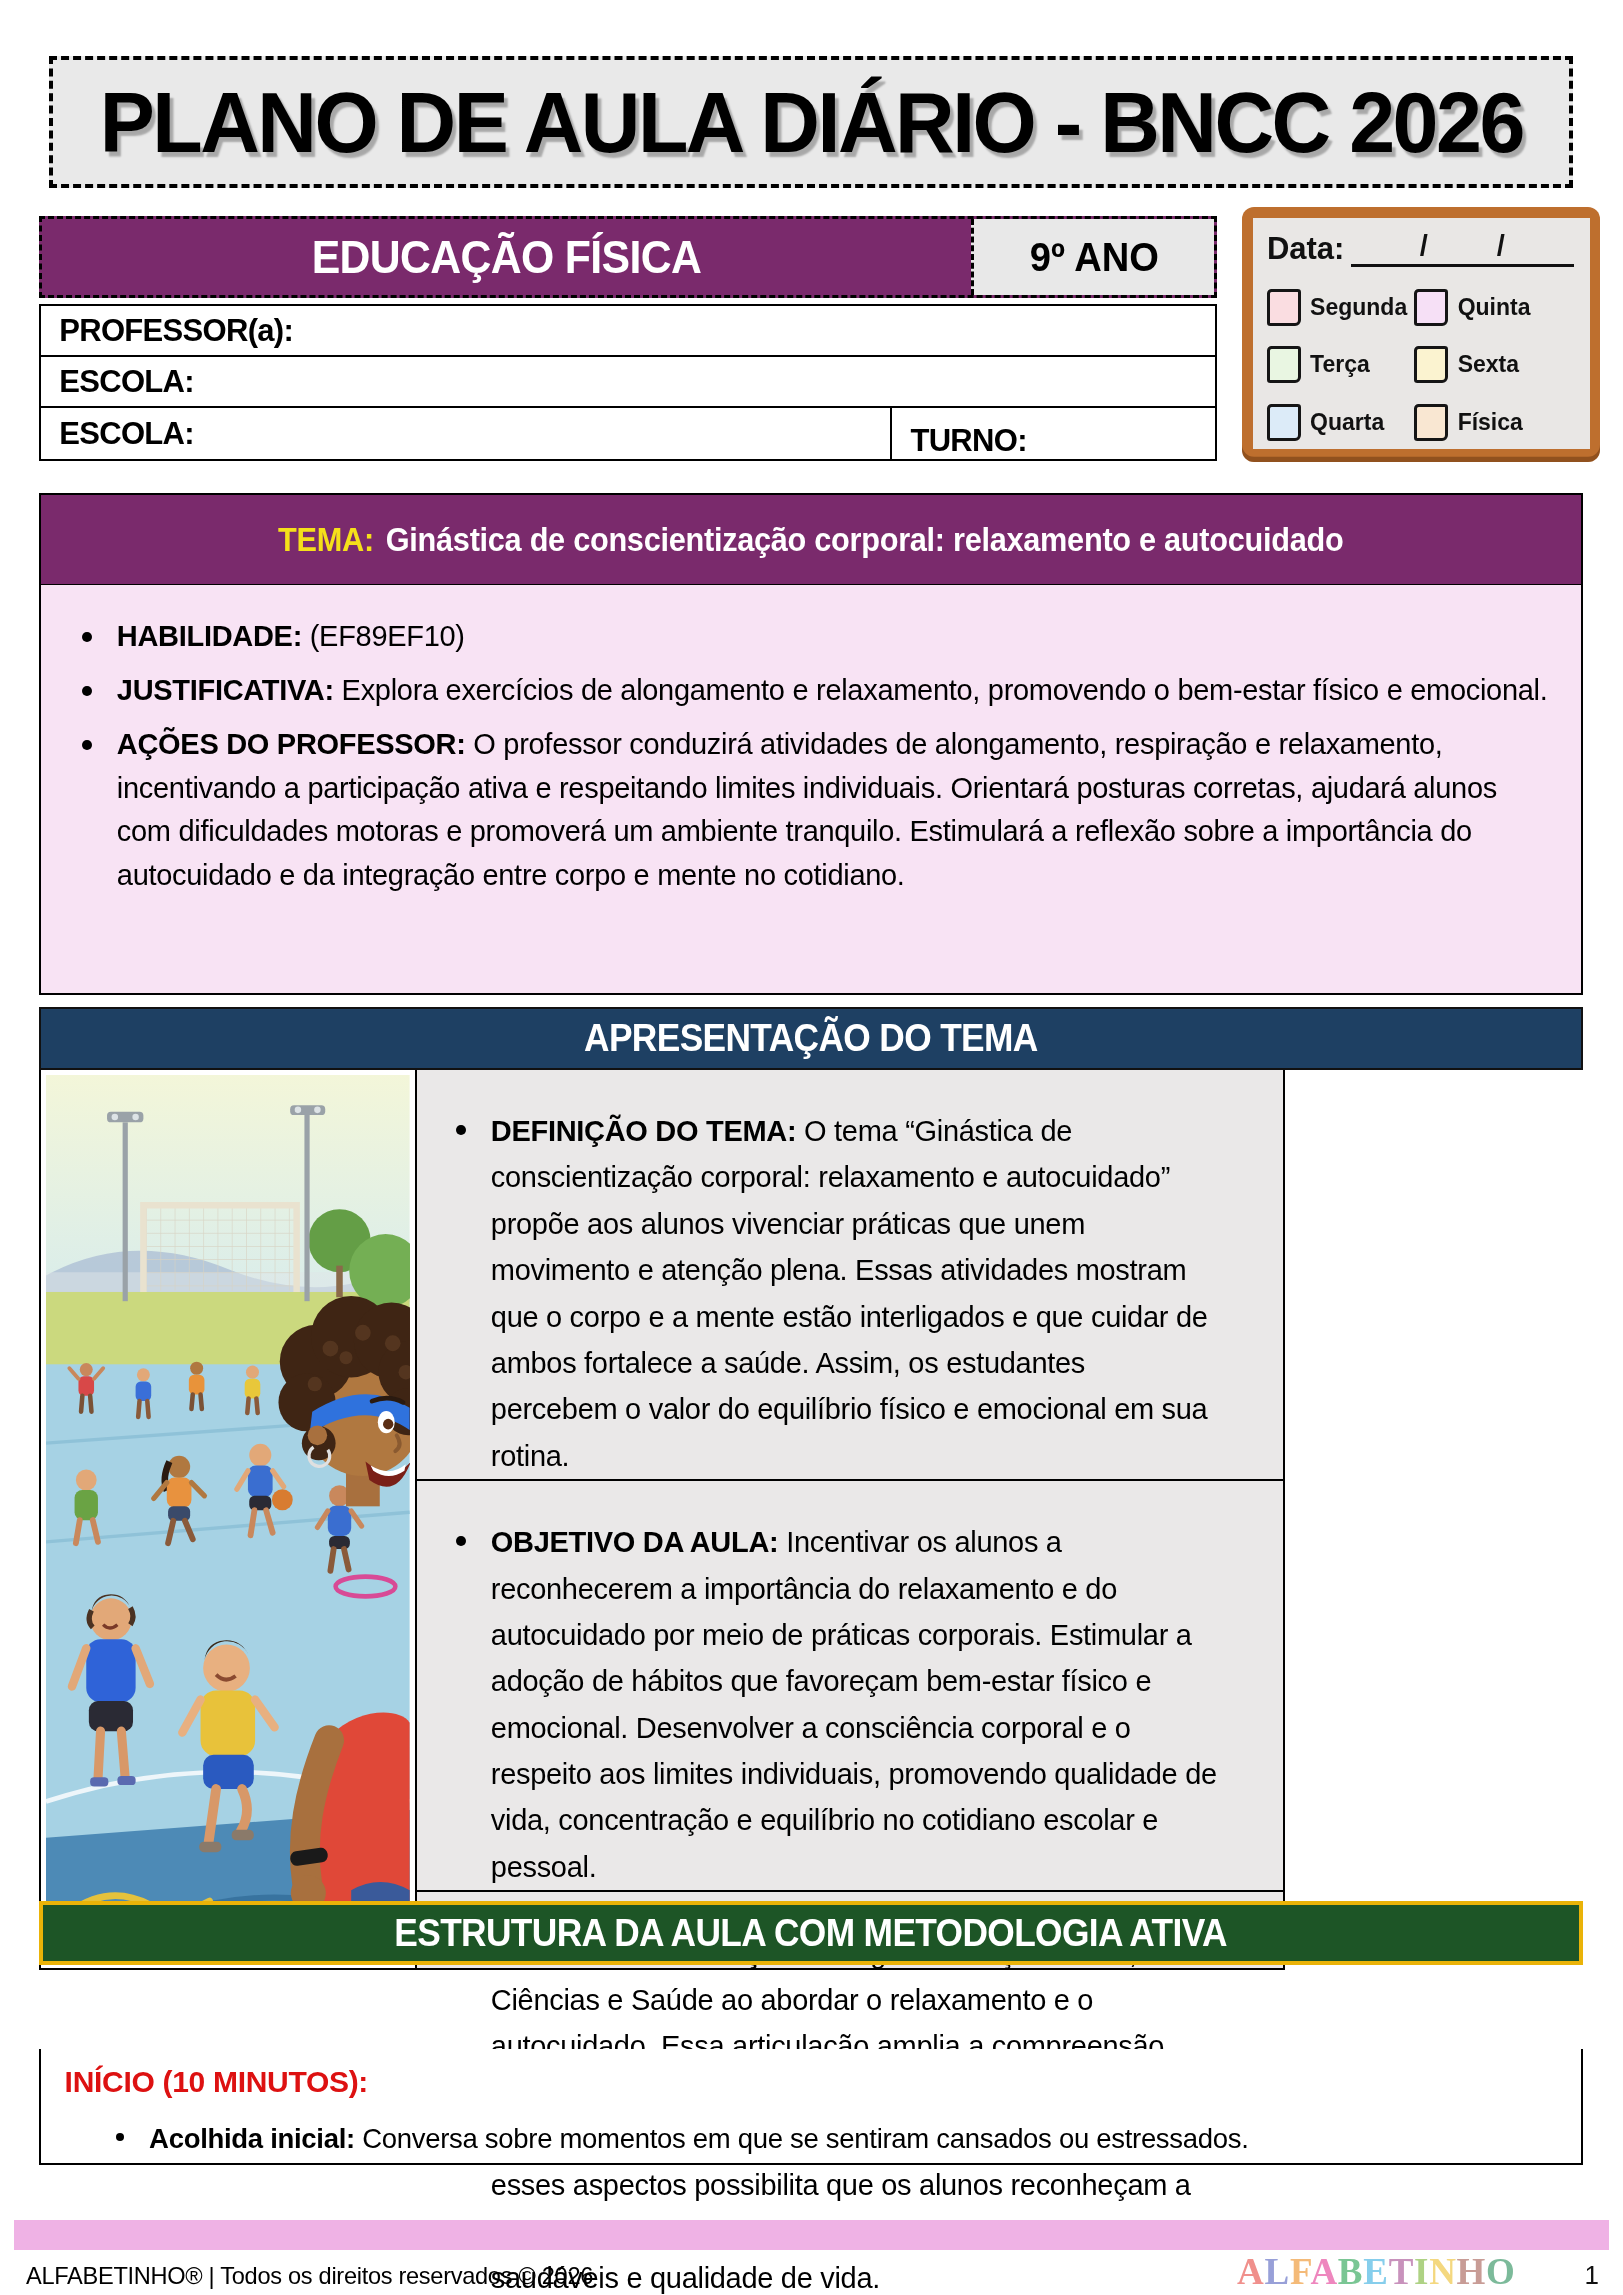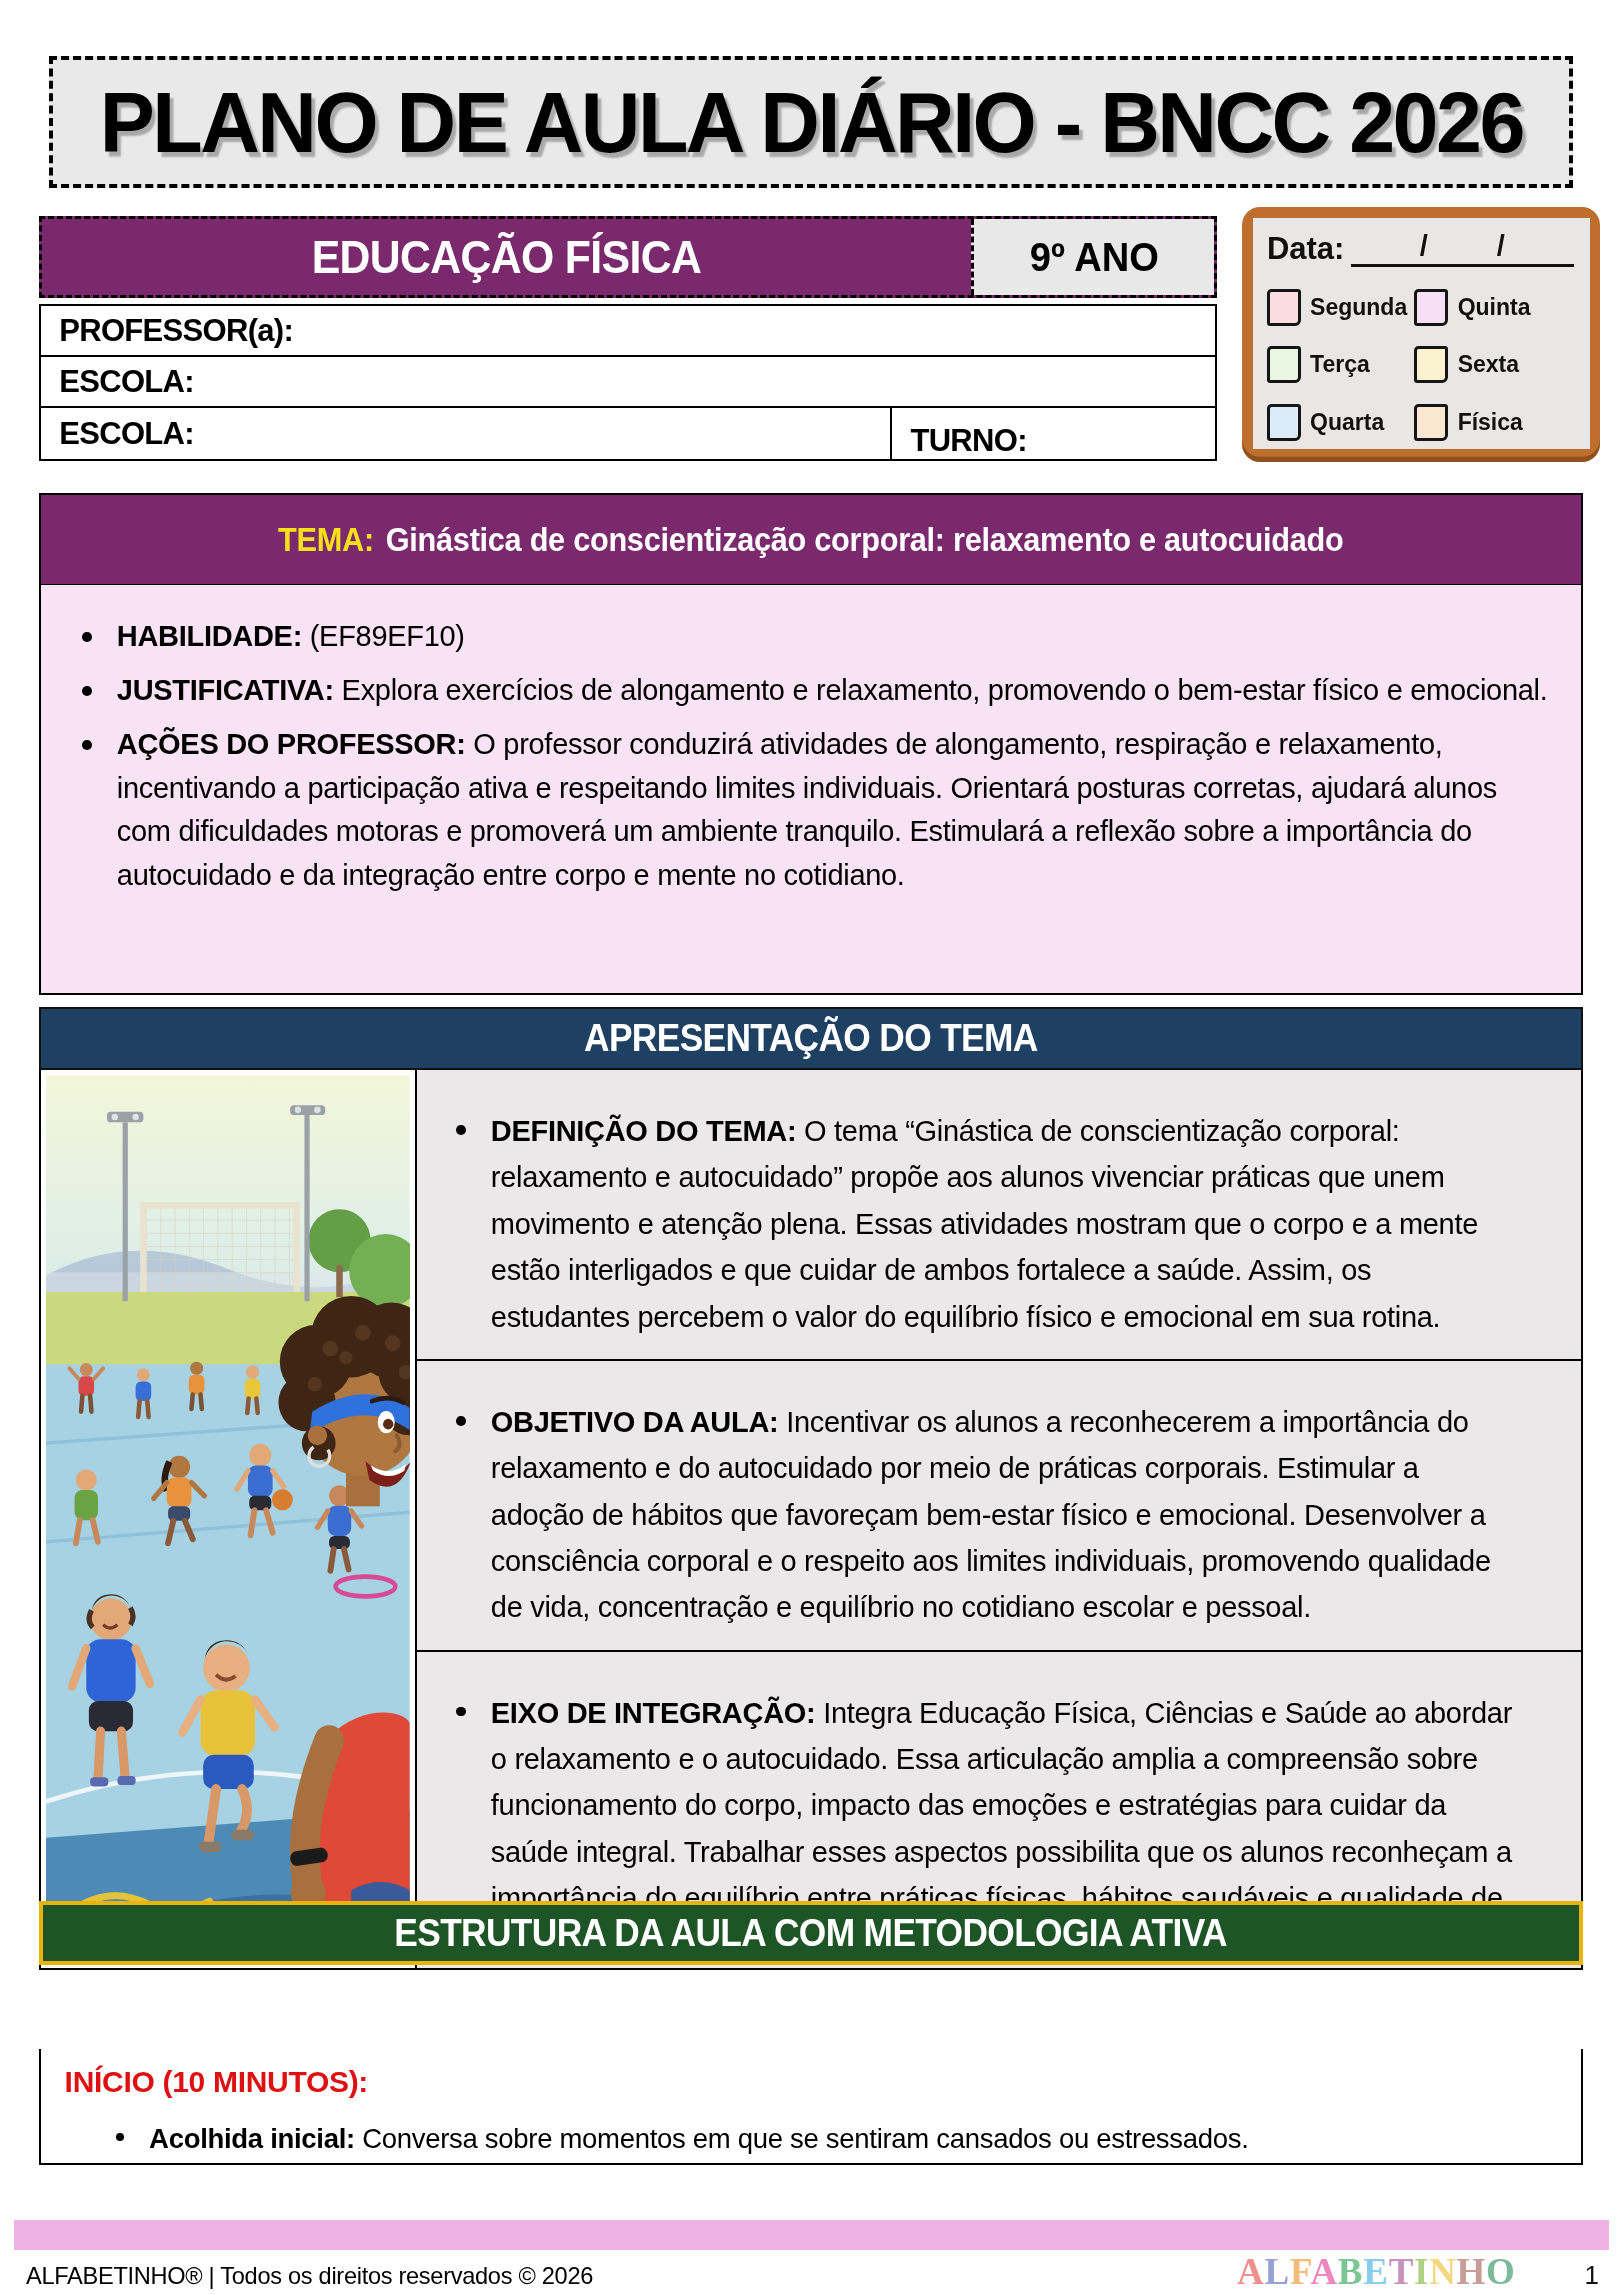--- a/index.html
+++ b/index.html
@@ -16,21 +16,21 @@
   
   .subject-strip{ position:absolute; left:39px; top:216px; width:1178px; height:82px;
     border:3.3px dashed #000; display:flex; background:#7A2A6C;}
   .subject-bar{ flex:1; display:flex; align-items:center; justify-content:center;
     color:#fff; font-size:46px; font-weight:800; letter-spacing:-0.7px;}
   .grade-box{ width:243px; background:#E8E8E8; border-left:3.3px dashed #000;
     display:flex; align-items:center; justify-content:center; color:#000; font-size:41px; font-weight:800;}
 
   
   .date-box{ position:absolute; left:1242px; top:207px; width:358px; height:255px;
-    background:#BE6F2E; border-radius:18px; padding:10.5px 10.5px 13px 10.5px;
+    background:#BE6F2E; border-radius:12px; padding:10.5px 10.5px 13px 10.5px;
     box-shadow: inset 0 -5.2px 0 rgba(90,45,10,.45);}
   .date-inner{ width:100%; height:100%; background:#E9E7E5; padding:13px 15.7px 6.5px 14.4px;}
   .date-line{ display:flex; align-items:flex-end; font-weight:700; font-size:31px; color:#111;}
   .date-label{ margin-right:6.5px; }
   .date-rule{ flex:1; border-bottom:3.9px solid #111; display:flex; justify-content:space-evenly;
     font-size:29px; font-weight:700; line-height:1.1; padding-bottom:1.3px;}
   .days-grid{ margin-top:17px; display:grid; grid-template-columns:1fr 1.08fr;
     grid-template-rows:repeat(3,1fr); grid-auto-flow:column; row-gap:10.5px; height:162px;}
   .day{ display:flex; align-items:center; gap:9.2px;}
   .day-box{ width:34px; height:37px; border:3.3px solid #151515; border-radius:4.6px 3.3px 5.9px 3.3px; flex:none;}
@@ -57,21 +57,21 @@
     background:#F8E3F4; border:2px solid #000; border-top:none; padding:30px 26px 0 41px;}
   .bullet-row{ display:flex; margin-bottom:10.5px;}
   .dot{ width:9.8px; height:9.8px; border-radius:50%; background:#000; flex:none; margin:17px 25px 0 0;}
   .bullet-text{ font-size:29px; line-height:1.5; color:#000; letter-spacing:-0.3px;}
   .bl{ font-weight:800;}
 
   
   .apres-bar{ position:absolute; left:39px; top:1007px; width:1544px; height:63px;
     background:#1E4063; border:2px solid #111; display:flex; align-items:center; justify-content:center;
     color:#fff; font-size:38px; font-weight:800; letter-spacing:-0.7px;}
-  .apres-body{ position:absolute; left:39px; top:1070px; width:1544px; height:900px;
+  .apres-body{ position:absolute; left:39px; top:1070px; width:1246px; height:900px;
     border:2px solid #000; border-top:none; display:flex; background:#EAE8E8;}
   .illus-cell{ width:376px; flex:none; background:#fff; border-right:2px solid #000; padding:5.2px;}
   .illus-cell svg{ width:100%; height:100%; display:block;}
   .text-cell{ flex:1; display:flex; flex-direction:column;}
   .apres-block{ flex:1; padding:38px 65px 0 39px; border-bottom:2px solid #000; display:flex;}
   .apres-block:last-child{ border-bottom:none;}
   .apres-block .bullet-text{ font-size:29px; line-height:1.6;}
 
   
   .estr-bar{ position:absolute; left:39px; top:1901px; width:1544px; height:64px;

